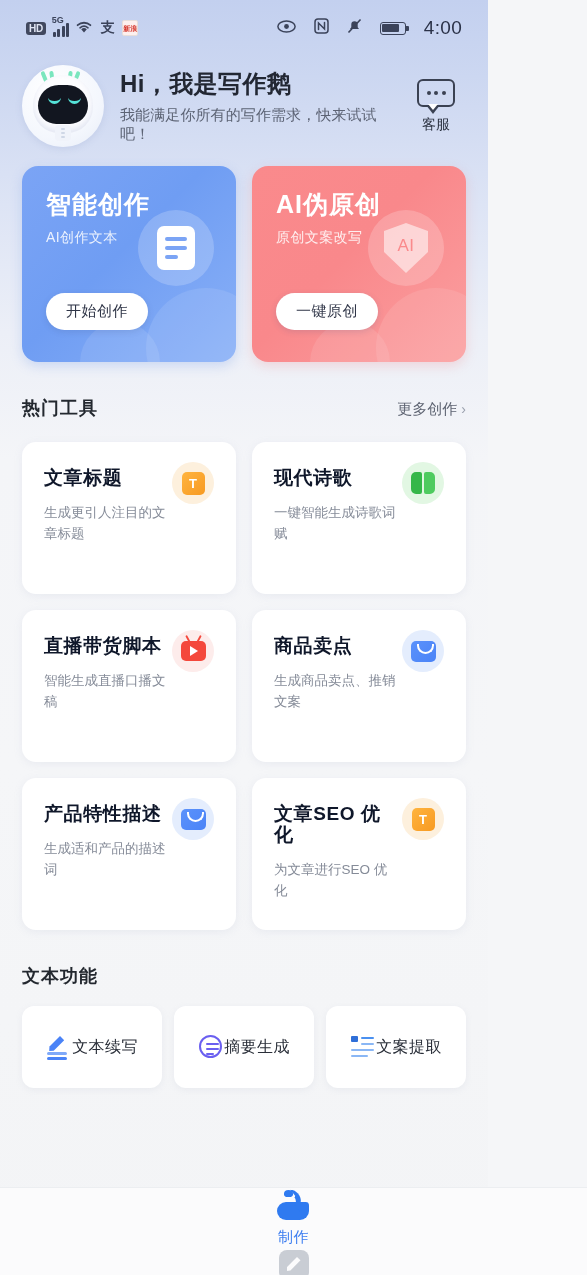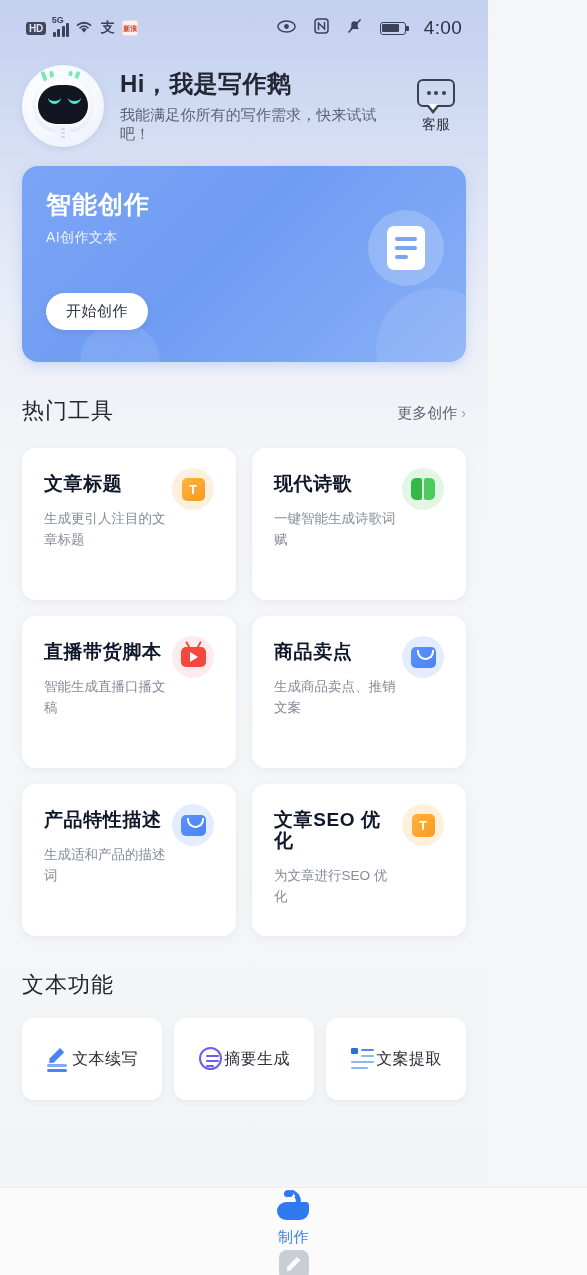--- a/index.html
+++ b/index.html
@@ -103,21 +103,21 @@
   .doc-ico i:nth-child(1){top:11px;width:22px;}
   .doc-ico i:nth-child(2){top:20px;width:22px;}
   .doc-ico i:nth-child(3){top:29px;width:13px;}
   .shield{width:44px;height:50px;background:rgba(255,255,255,.55);
     clip-path:polygon(50% 0,100% 16%,100% 58%,50% 100%,0 58%,0 16%);
     display:flex;align-items:center;justify-content:center;}
   .shield span{font-size:17px;color:#fa8a8c;font-weight:500;letter-spacing:.5px;margin-top:-4px;}
 
   
   .sec-head{display:flex;align-items:baseline;justify-content:space-between;padding:34px 22px 0 22px;}
-  .sec-title{font-size:22px;font-weight:normal;color:#23282f;letter-spacing:1px;}
+  .sec-title{font-size:18px;font-weight:bold;color:#23282f;letter-spacing:1px;}
   .sec-more{font-size:15px;color:#5e6472;cursor:pointer;}
   .sec-more .chev{margin-left:4px;color:#9aa0ad;font-size:14px;}
 
   
   .tools{display:grid;grid-template-columns:1fr 1fr;gap:16px;padding:22px 22px 0 22px;}
   .tool{
     background:#fff;border-radius:14px;height:152px;padding:26px 22px 0 22px;position:relative;
     box-shadow:0 2px 8px rgba(155,165,190,.13);cursor:pointer;
   }
   .tool h4{font-size:19px;font-weight:bold;color:#0f172a;letter-spacing:.6px;padding-right:52px;line-height:1.1;}
@@ -285,20 +285,32 @@
       <p>AI创作文本</p>
       <div class="art">
         <span class="doc-ico">
             <i></i>
             <i></i>
             <i></i>
           </span>
       </div>
       <div class="cta">开始创作</div>
     </div>
+    <div class="banner pink">
+      <span class="blob b1"></span>
+      <span class="blob b2"></span>
+      <h3>AI伪原创</h3>
+      <p>原创文案改写</p>
+      <div class="art">
+        <span class="shield">
+            <span>AI</span>
+          </span>
+      </div>
+      <div class="cta">一键原创</div>
+    </div>
   </div>
 
   <div class="sec-head">
     <div class="sec-title">热门工具</div>
     <div class="sec-more">
       <span>更多创作</span><span class="chev">›</span>
     </div>
   </div>
 
   <div class="tools">

